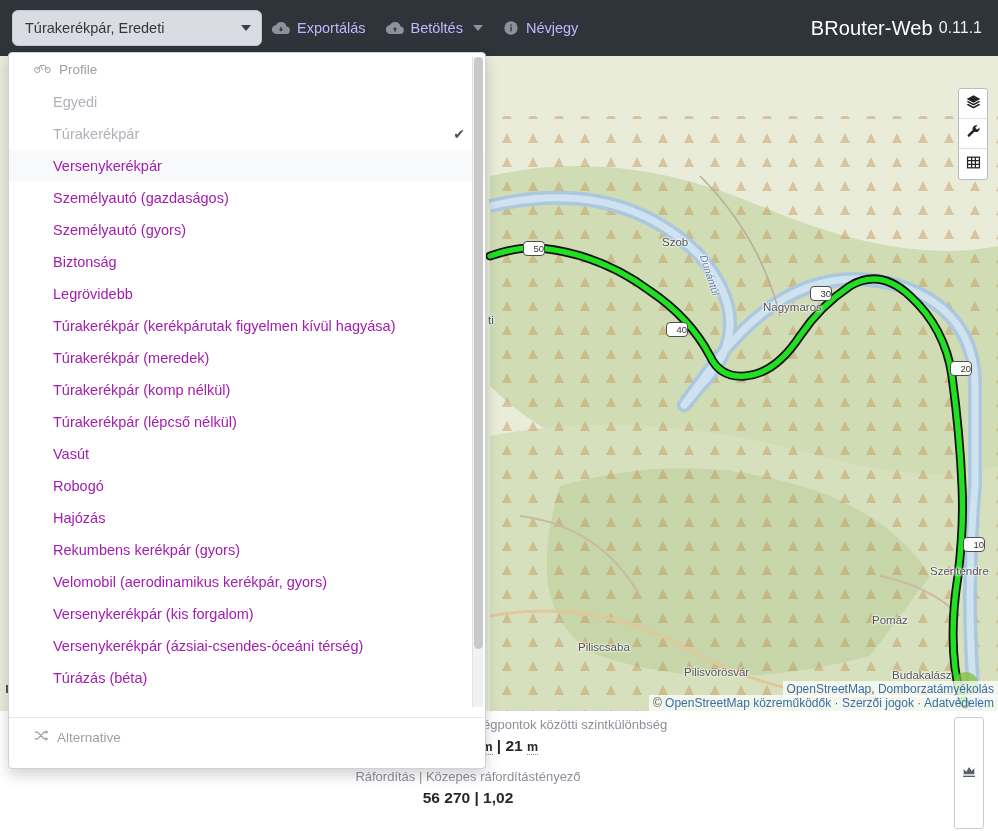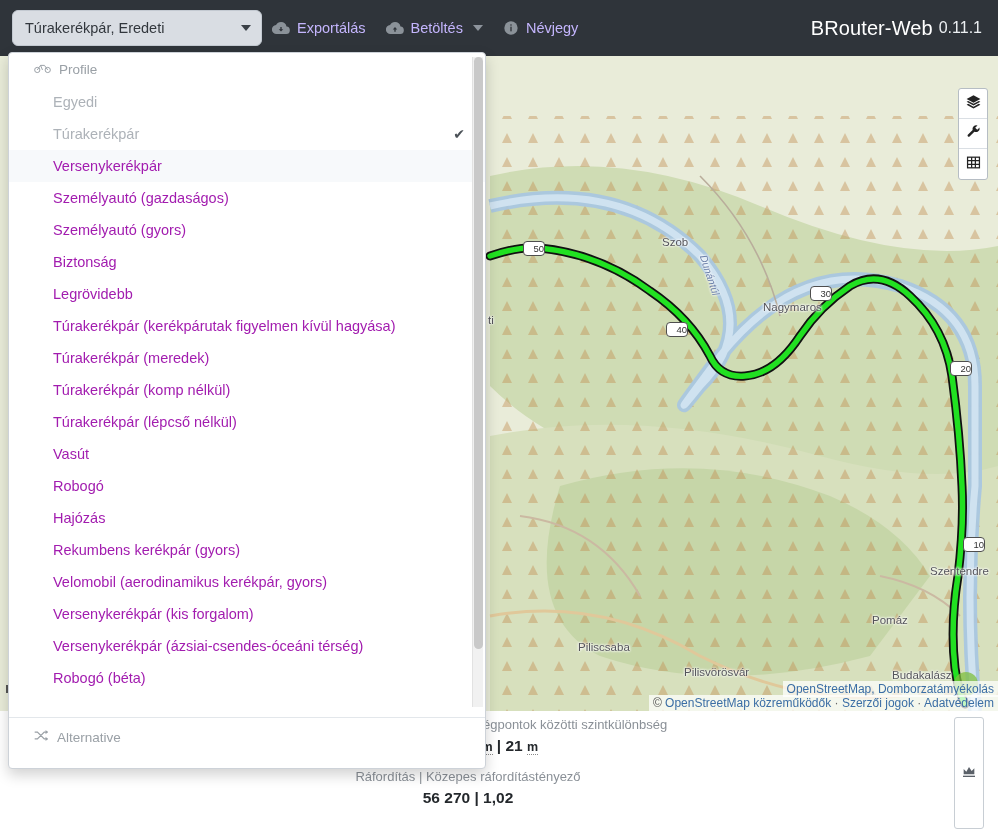--- a/index.html
+++ b/index.html
@@ -437,21 +437,21 @@
       <div class="dd-item">
         <span>Velomobil (aerodinamikus kerékpár, gyors)</span>
       </div>
       <div class="dd-item">
         <span>Versenykerékpár (kis forgalom)</span>
       </div>
       <div class="dd-item">
         <span>Versenykerékpár (ázsiai-csendes-óceáni térség)</span>
       </div>
       <div class="dd-item">
-        <span>Robogó (béta)</span>
+        <span>Túrázás (béta)</span>
       </div>
 
       <div class="dd-sb-track">
         <div class="dd-sb-thumb"></div>
       </div>
     </div>
 
     <div class="dd-divider"></div>
     <div class="dd-footer">
       <div class="dd-section-title">

